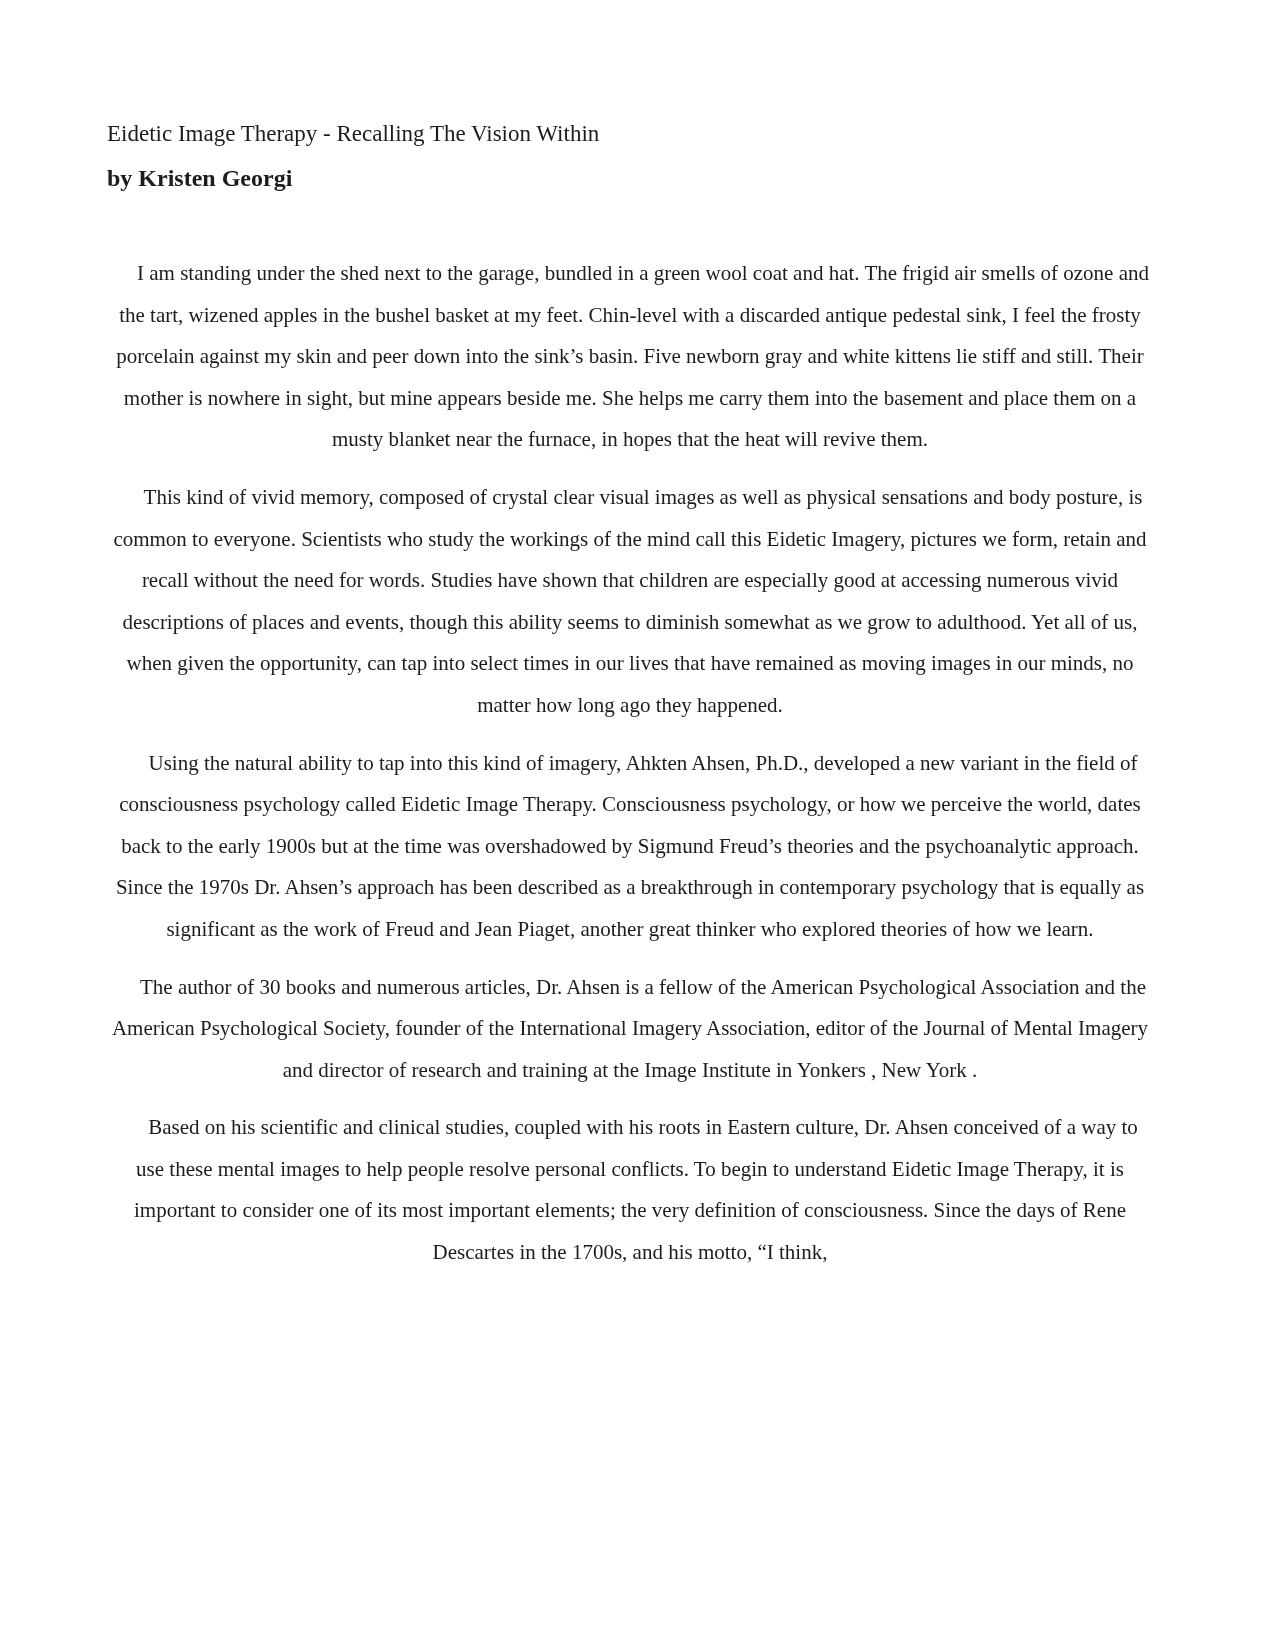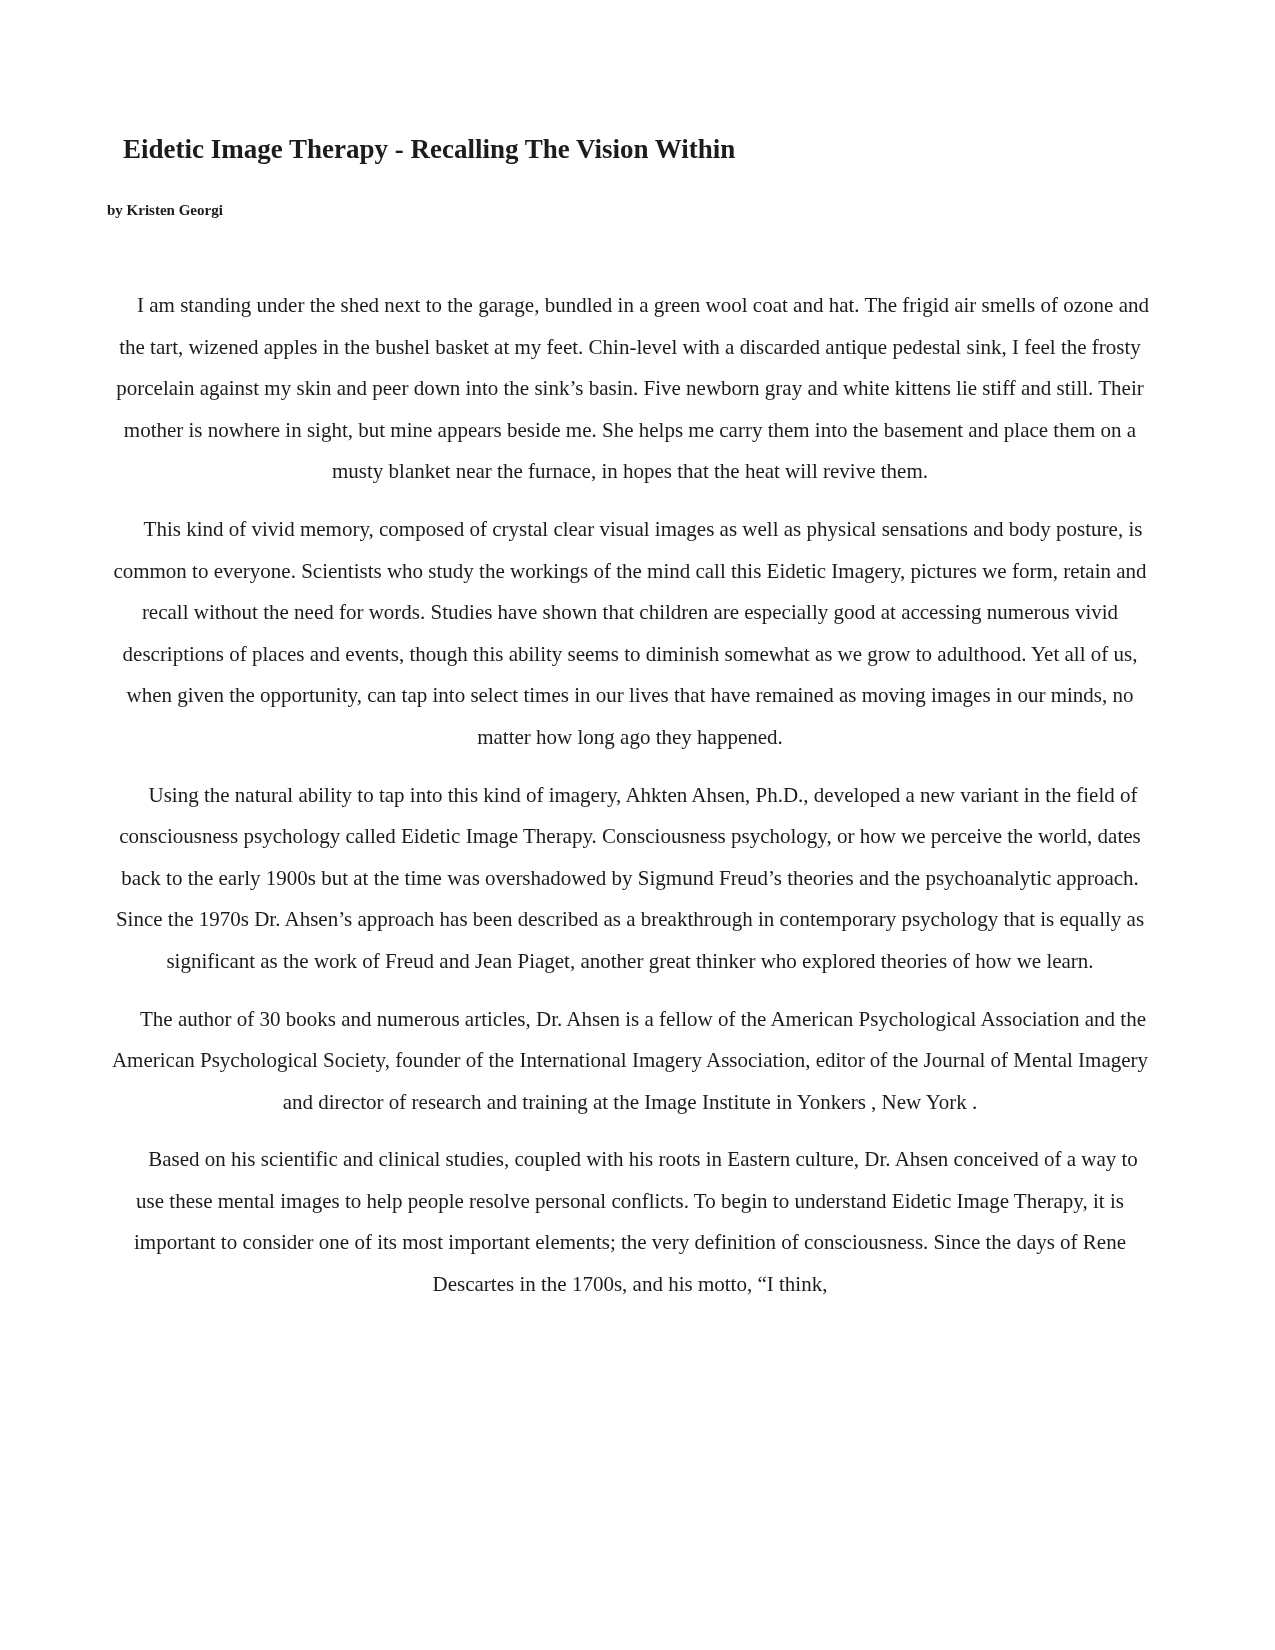--- a/index.html
+++ b/index.html
@@ -19,29 +19,29 @@
   .content {
     position: absolute;
     left: 107px;
     top: 111px;
     width: 1046px;
   }
   .doc-header {
     margin: 0 0 52px 0;
   }
   .doc-title {
-    margin: 16px;
-    font-size: 27px;
+    margin: 0;
+    font-size: 23px;
     line-height: 45px;
-    font-weight: bold;
+    font-weight: normal;
     font-family: "Liberation Serif", serif;
   }
   .byline {
     margin: 0;
-    font-size: 15px;
+    font-size: 24px;
     line-height: 45px;
     font-weight: bold;
   }
   .body-para {
     margin: 0 0 16px 0;
     font-size: 21px;
     line-height: 41.6px;
     text-indent: 26px;
     text-align: center;
   }

